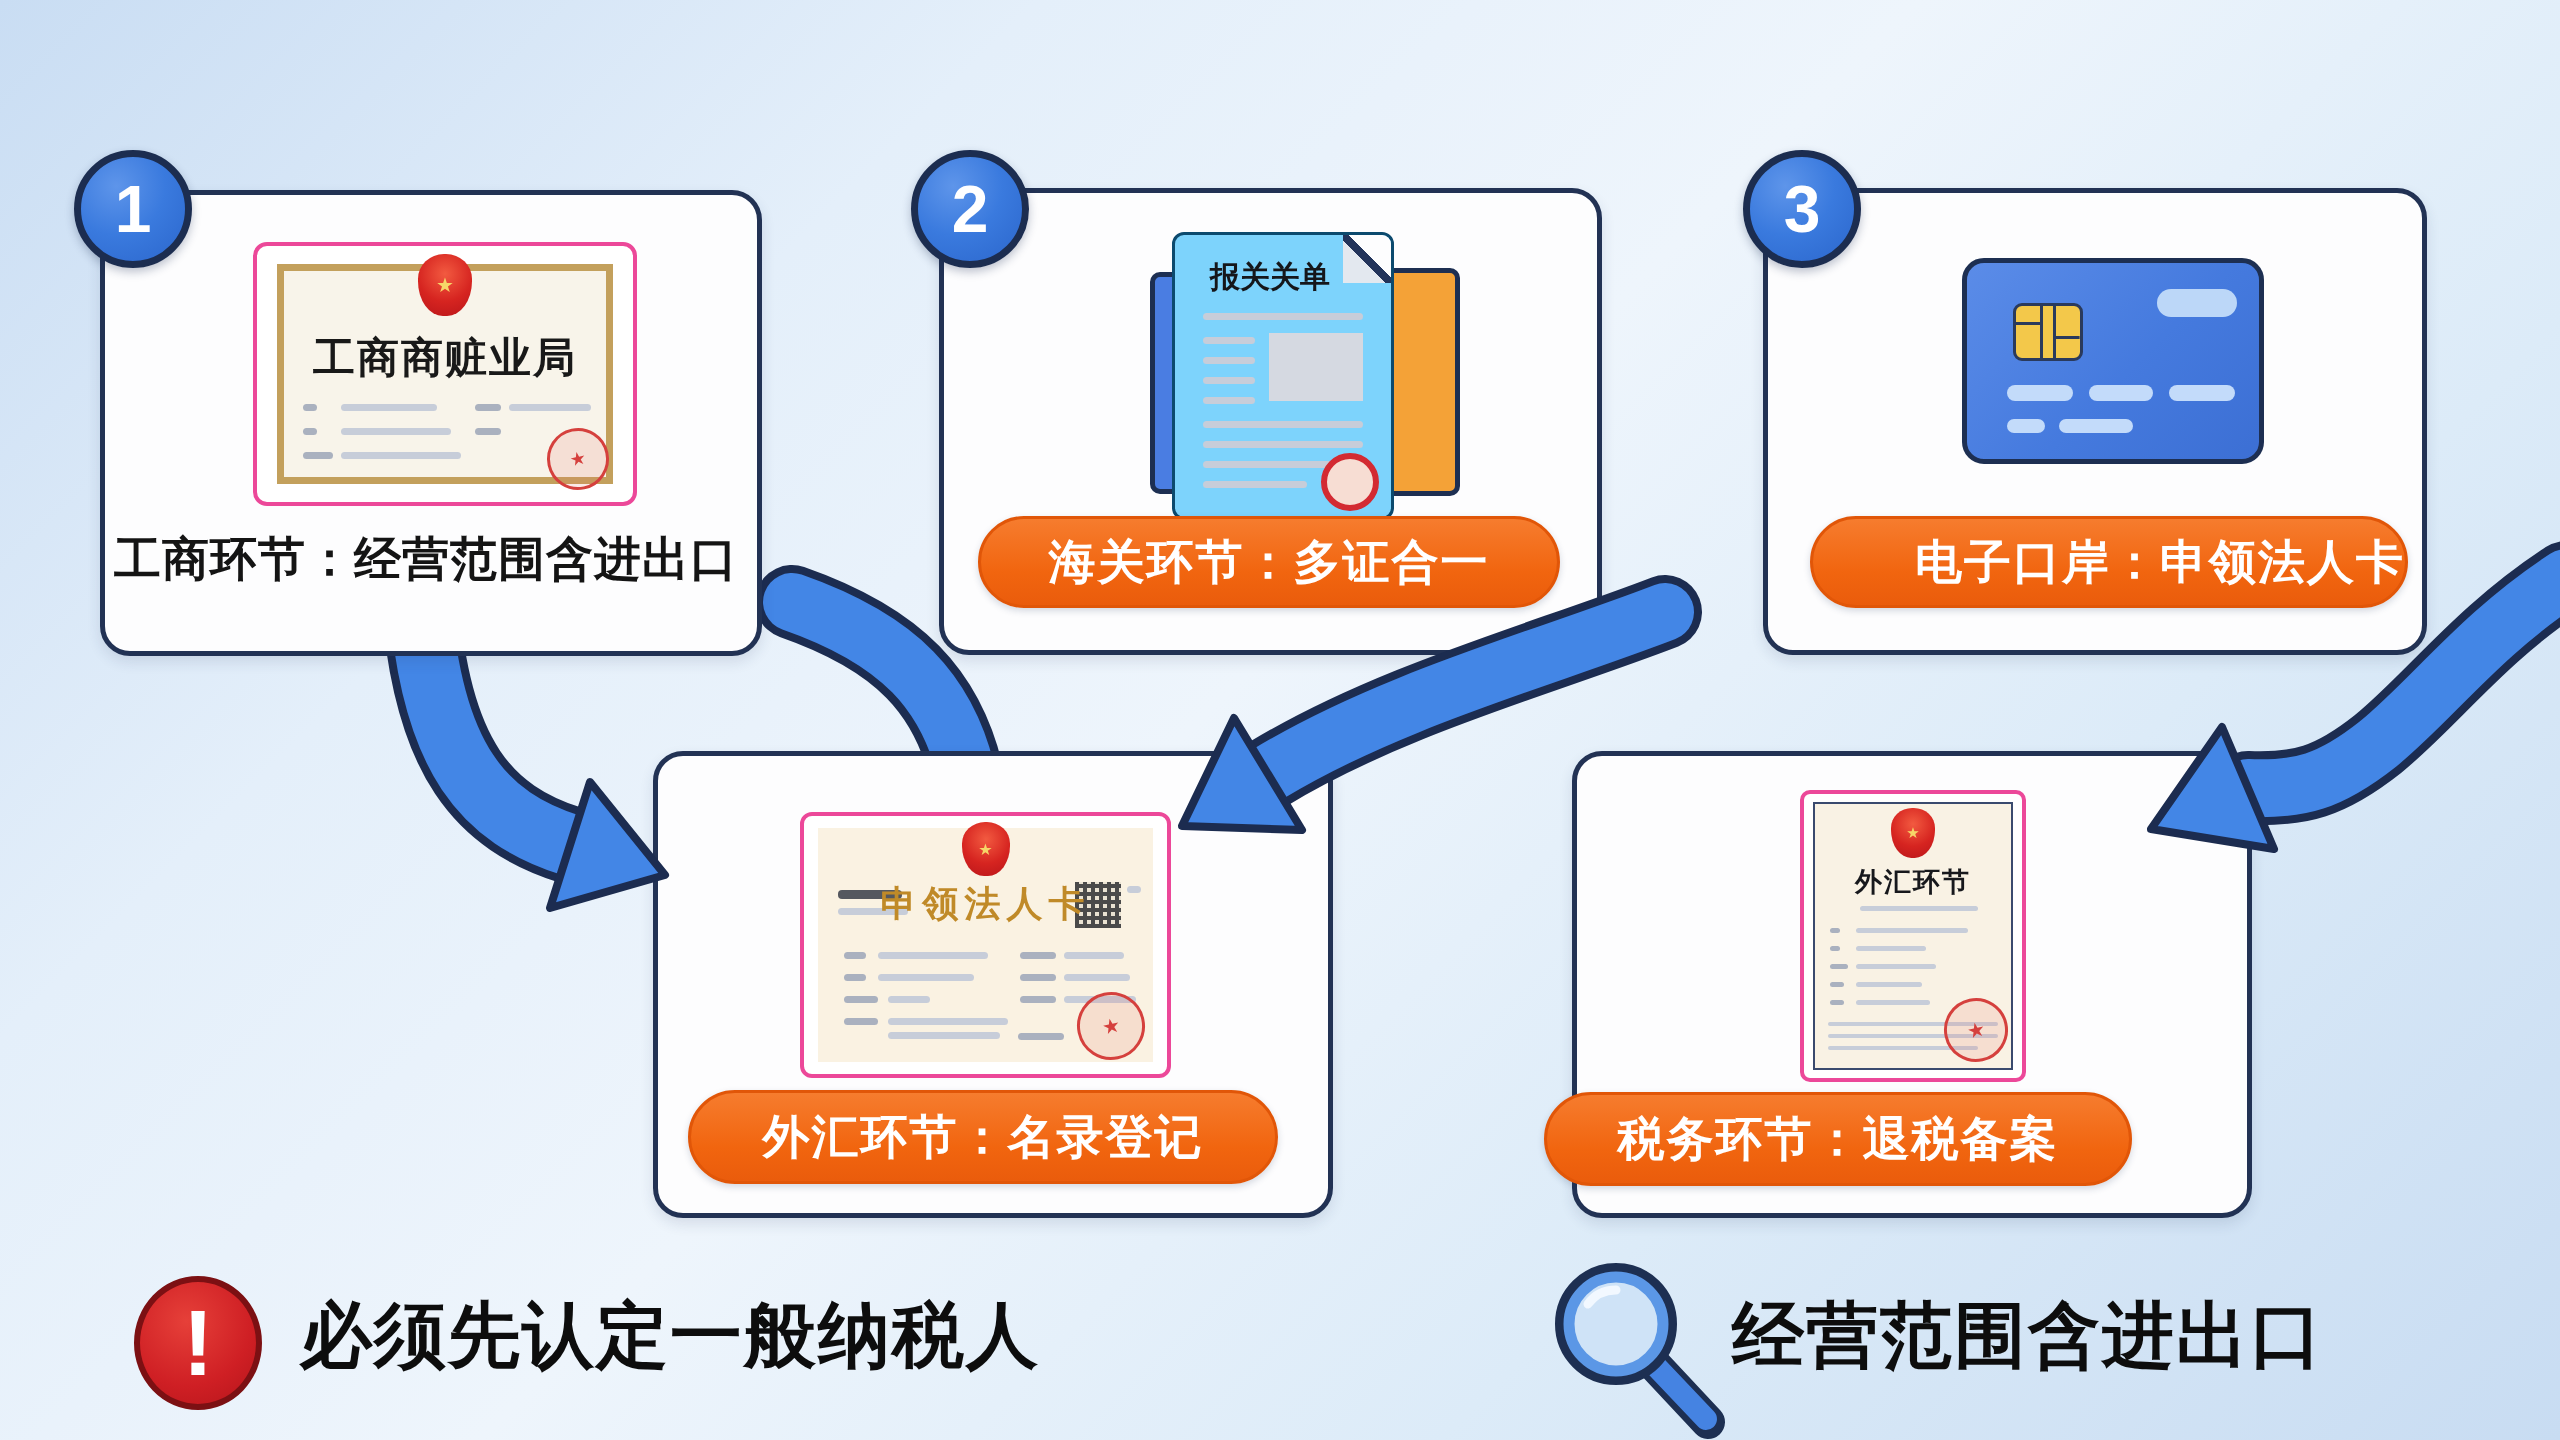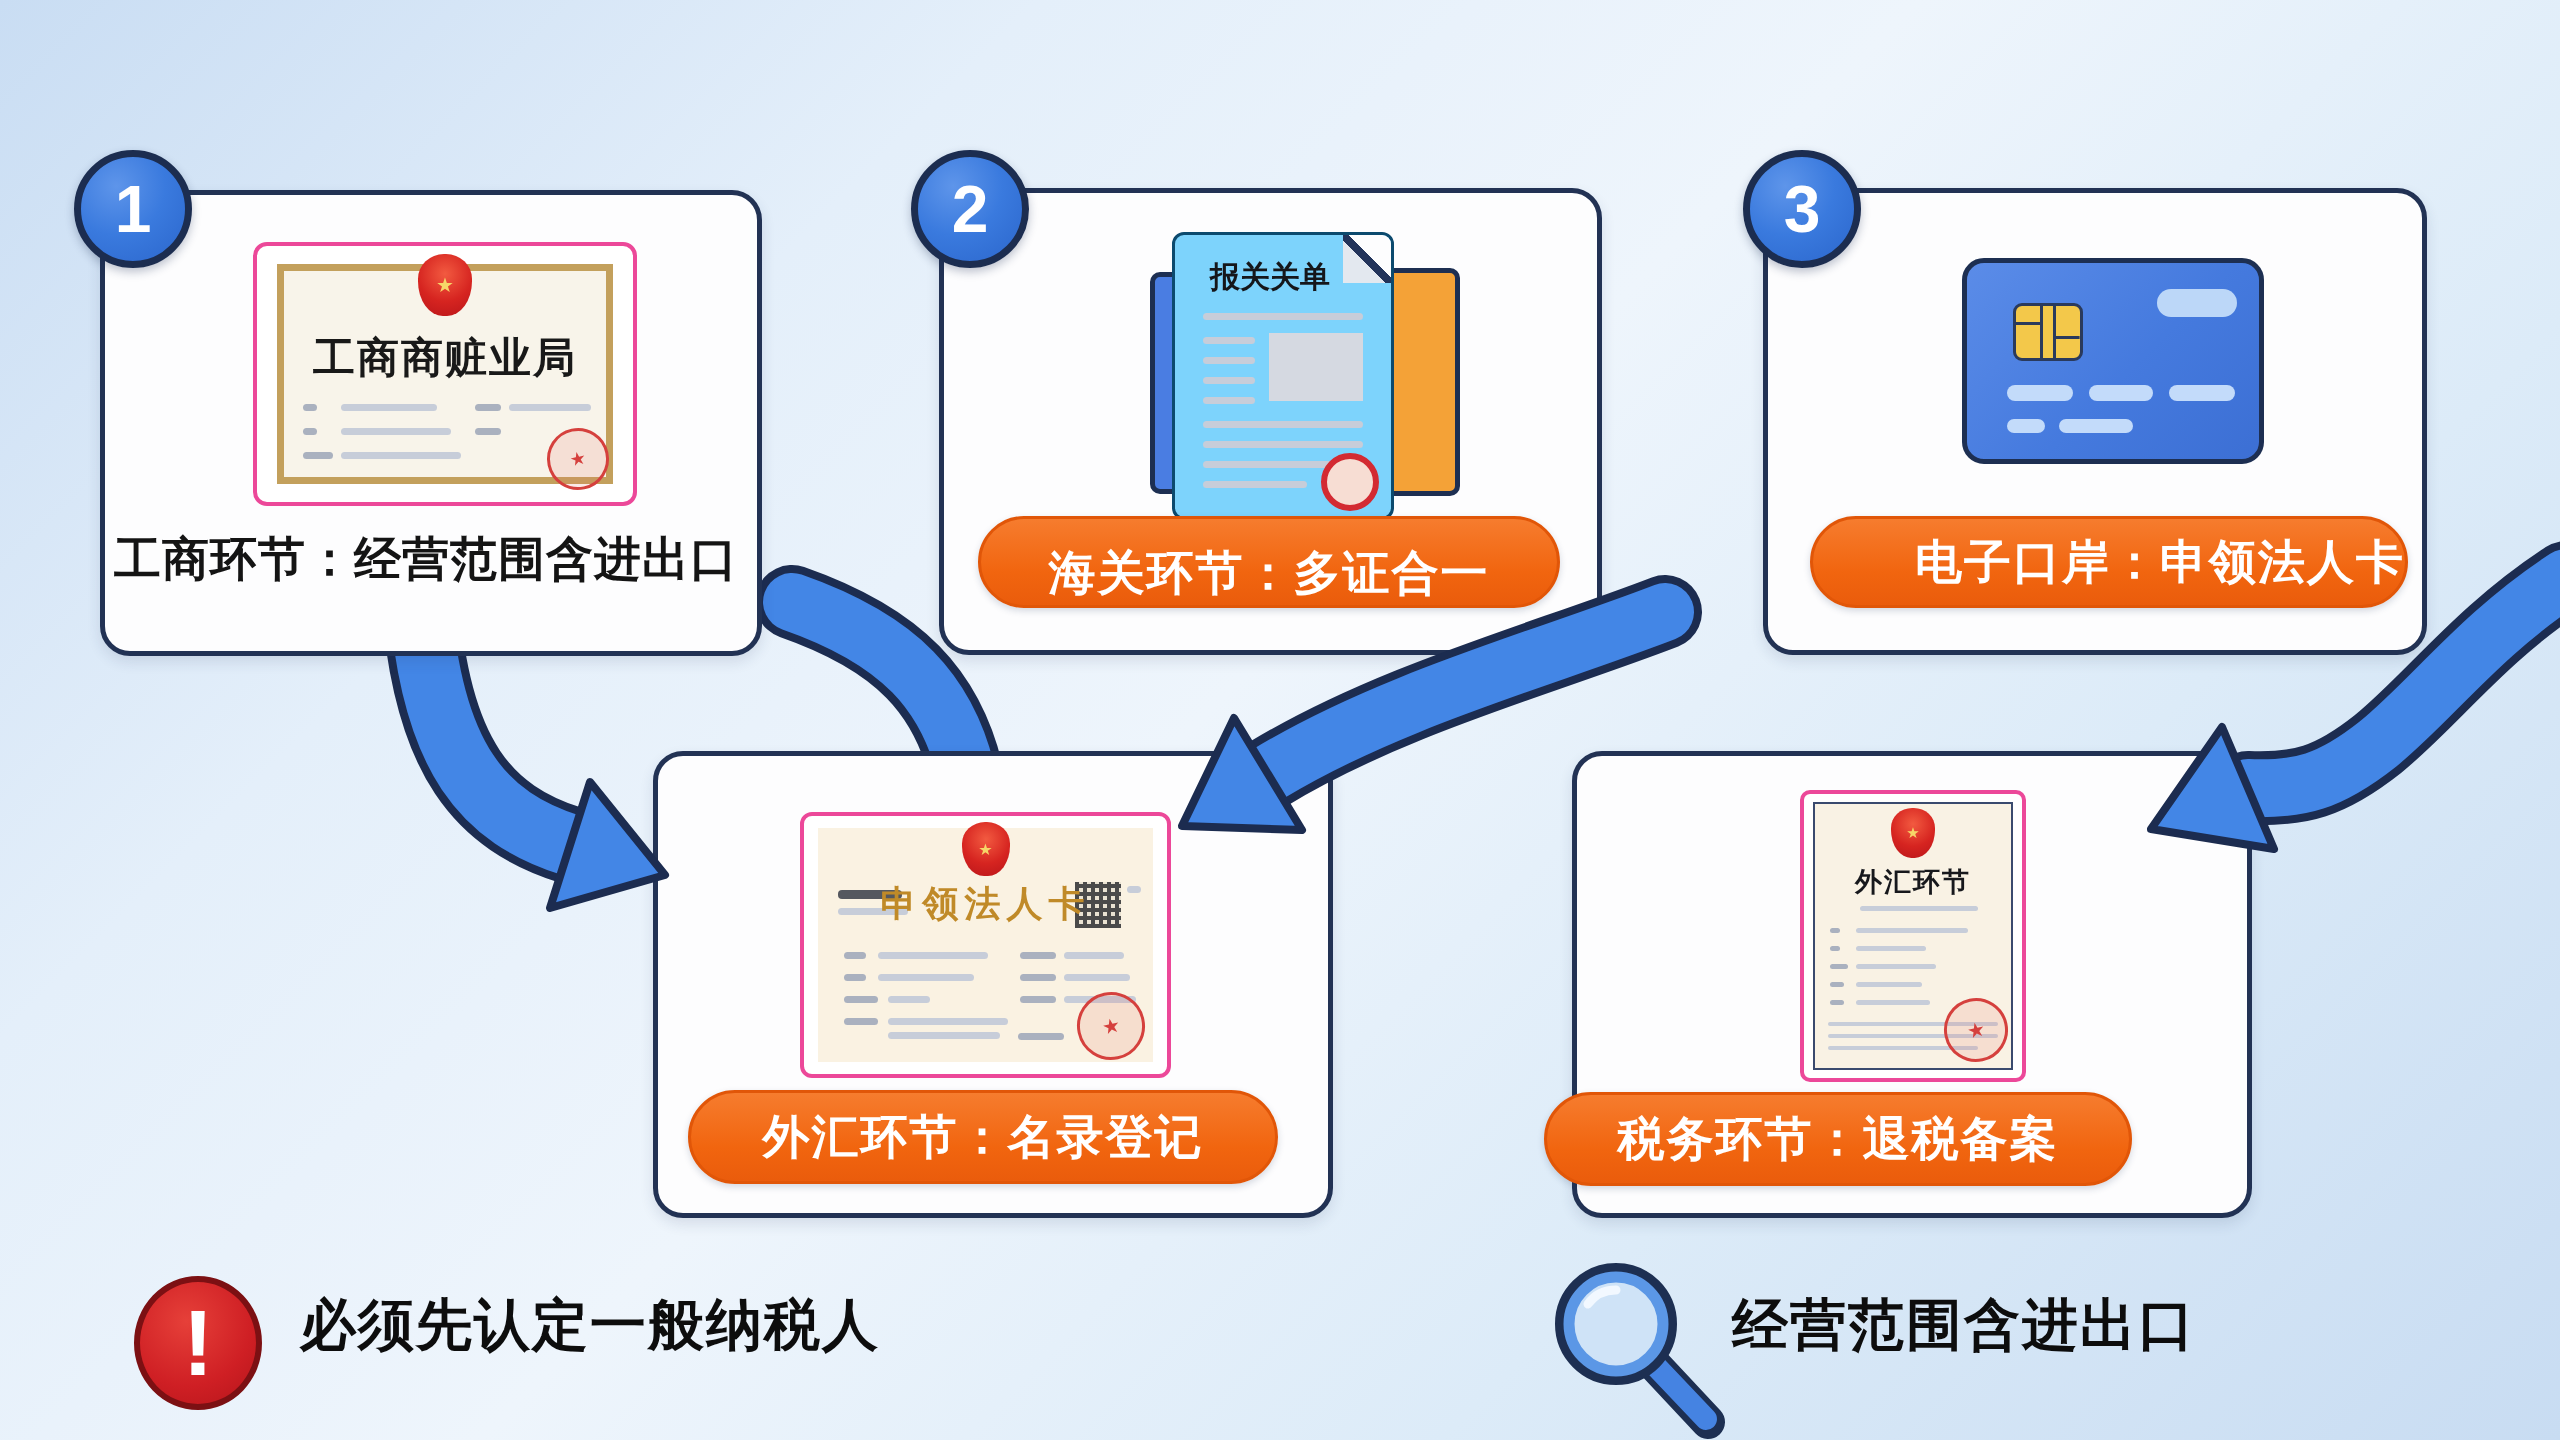--- a/index.html
+++ b/index.html
@@ -44,21 +44,21 @@
   .bar.light{background:#c7cdd9;}
   .stamp{
     position:absolute;border:3px solid #d5403d;border-radius:50%;
     background:rgba(232,120,108,.16);display:flex;align-items:center;justify-content:center;
     color:#d5403d;transform:rotate(-12deg);
   }
   .stamp::after{content:"★";}
   .goldframe{position:absolute;border:7px solid #c3a05c;background:#f8f4ea;}
   .fold{position:absolute;width:48px;height:48px;
     background:linear-gradient(to bottom left,#fdfdfe 0 44%,#22335a 44% 56%,#e3e8ef 56%);}
-  .foot-text{position:absolute;z-index:3;font-size:56px;font-weight:900;color:#0d0d0d;
+  .foot-text{position:absolute;z-index:3;font-size:72px;font-weight:900;color:#0d0d0d;
     letter-spacing:2px;white-space:nowrap;}
 </style>
 </head>
 <body>
 
 <div class="canvas">
 
   <svg class="layer" width="2560" height="1440" viewBox="0 0 2560 1440">
     <g stroke-linecap="round" fill="none">
       <path d="M420,600 C432,760 485,818 570,845" stroke="#1c2c50" stroke-width="78"></path>
@@ -99,21 +99,21 @@
       <div class="bar light" style="left:28px;top:142px;width:52px;"></div>
       <div class="bar light" style="left:28px;top:162px;width:52px;"></div>
       <div style="position:absolute;left:94px;top:98px;width:94px;height:68px;background:#d5d9e1;"></div>
       <div class="bar light" style="left:28px;top:186px;width:160px;"></div>
       <div class="bar light" style="left:28px;top:206px;width:160px;"></div>
       <div class="bar light" style="left:28px;top:226px;width:160px;"></div>
       <div class="bar light" style="left:28px;top:246px;width:104px;"></div>
       <div style="position:absolute;left:146px;top:218px;width:46px;height:46px;border:6px solid #d32a32;border-radius:50%;background:#f7ddd3;"></div>
     </div>
   </div>
-  <div class="pill" style="left:978px;top:516px;width:576px;height:86px;align-items:flex-end;">
+  <div class="pill" style="left:978px;top:516px;width:576px;height:86px;">
     <span>海关环节：多证合一</span>
   </div>
 
   <div class="card" style="left:1763px;top:188px;width:654px;height:457px;"></div>
   <div style="position:absolute;left:1962px;top:258px;width:292px;height:196px;background:linear-gradient(135deg,#5b8ce8 0%,#457ade 55%,#3c6fd4 100%);border:5px solid #1d2f52;border-radius:22px;z-index:3;">
     <div style="position:absolute;left:46px;top:40px;width:64px;height:52px;background:#f3c84a;border:3px solid #2a3a5c;border-radius:9px;
       background-image:linear-gradient(#2a3a5c 0 0),linear-gradient(#2a3a5c 0 0),linear-gradient(#2a3a5c 0 0),linear-gradient(#2a3a5c 0 0);
       background-repeat:no-repeat;
       background-size:3px 100%,3px 100%,40% 3px,40% 3px;
       background-position:24px 0,37px 0,0 16px,100% 30px;"></div>

